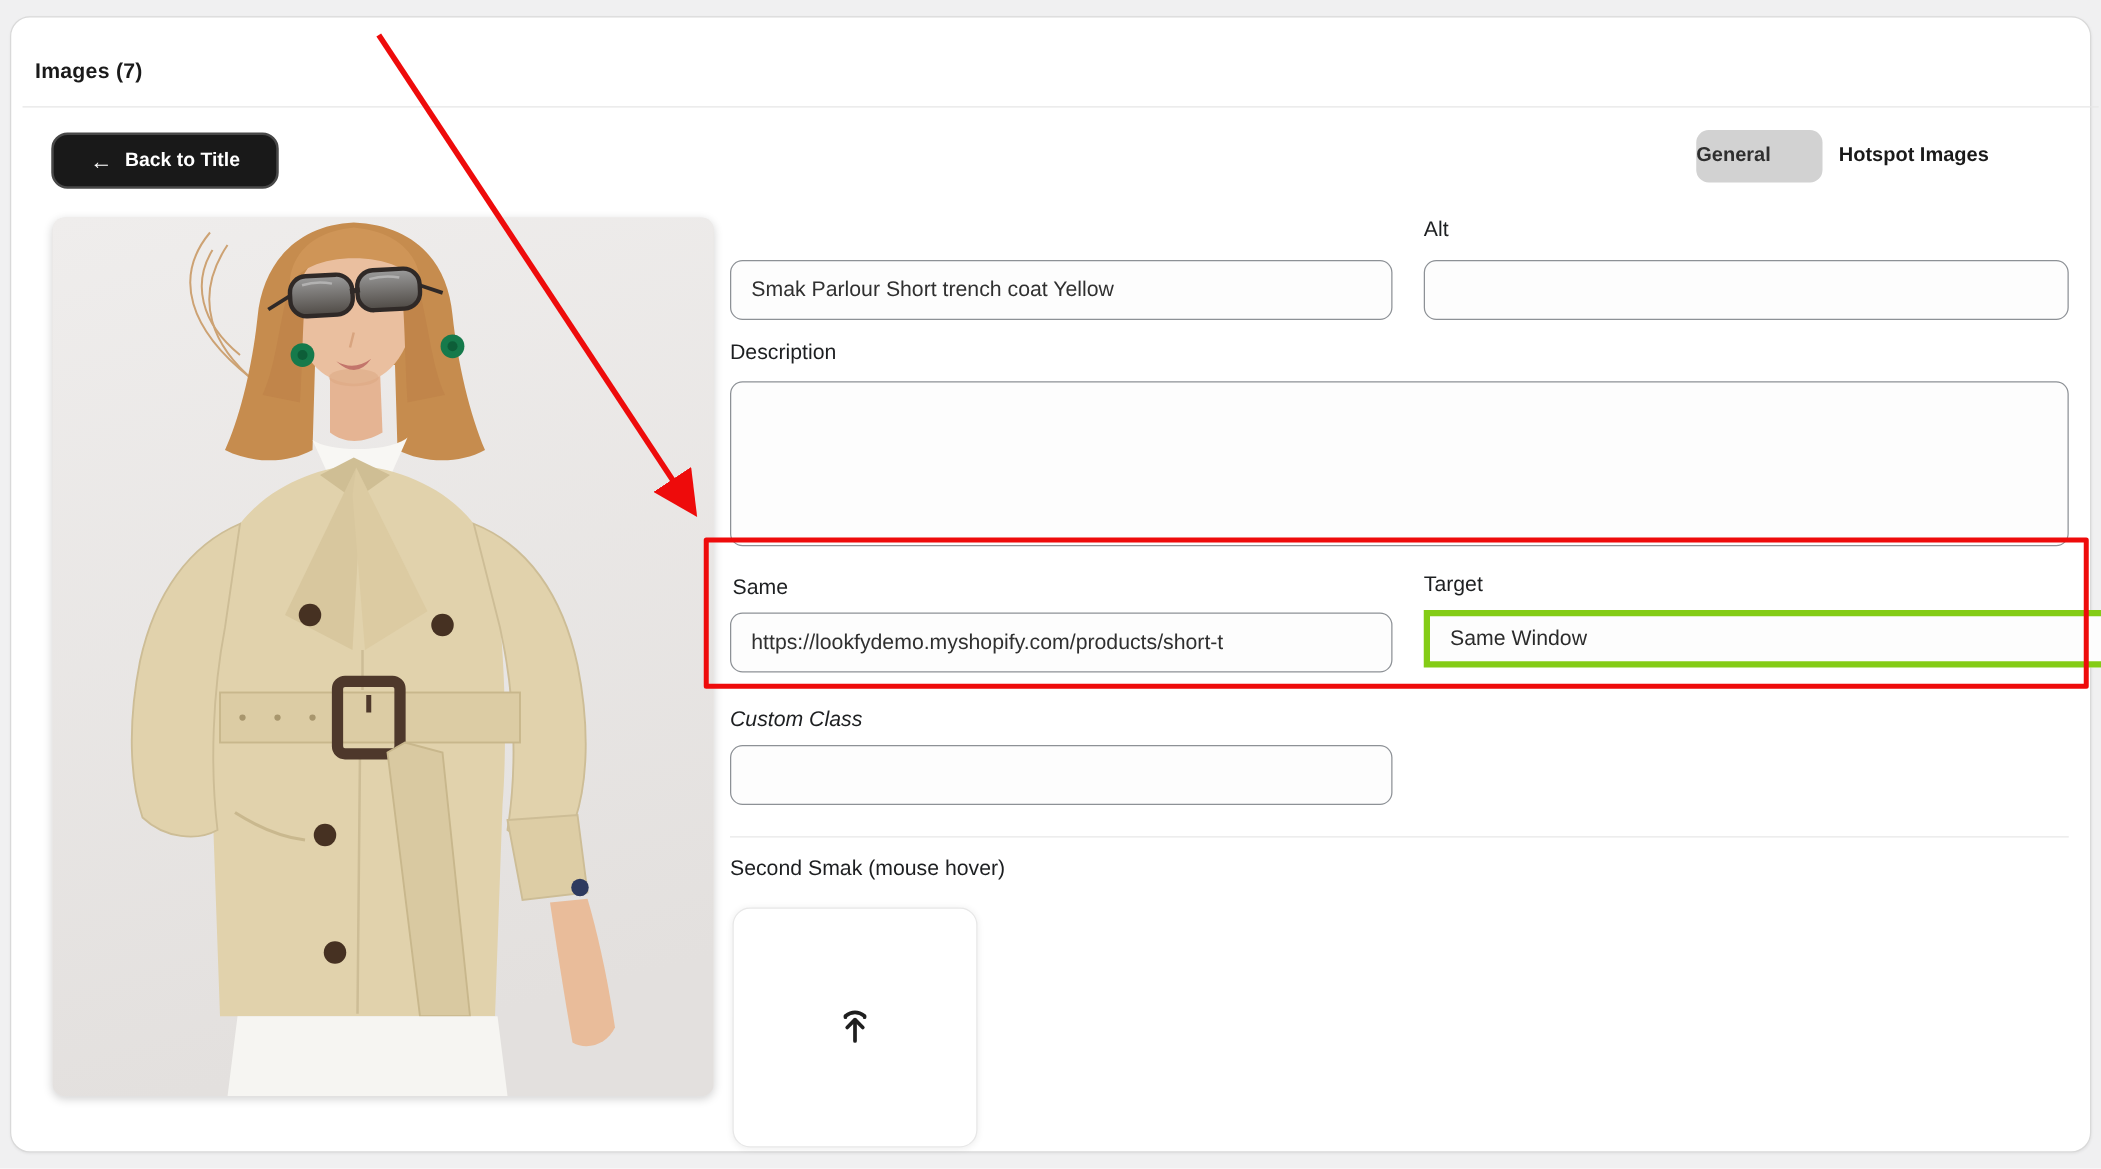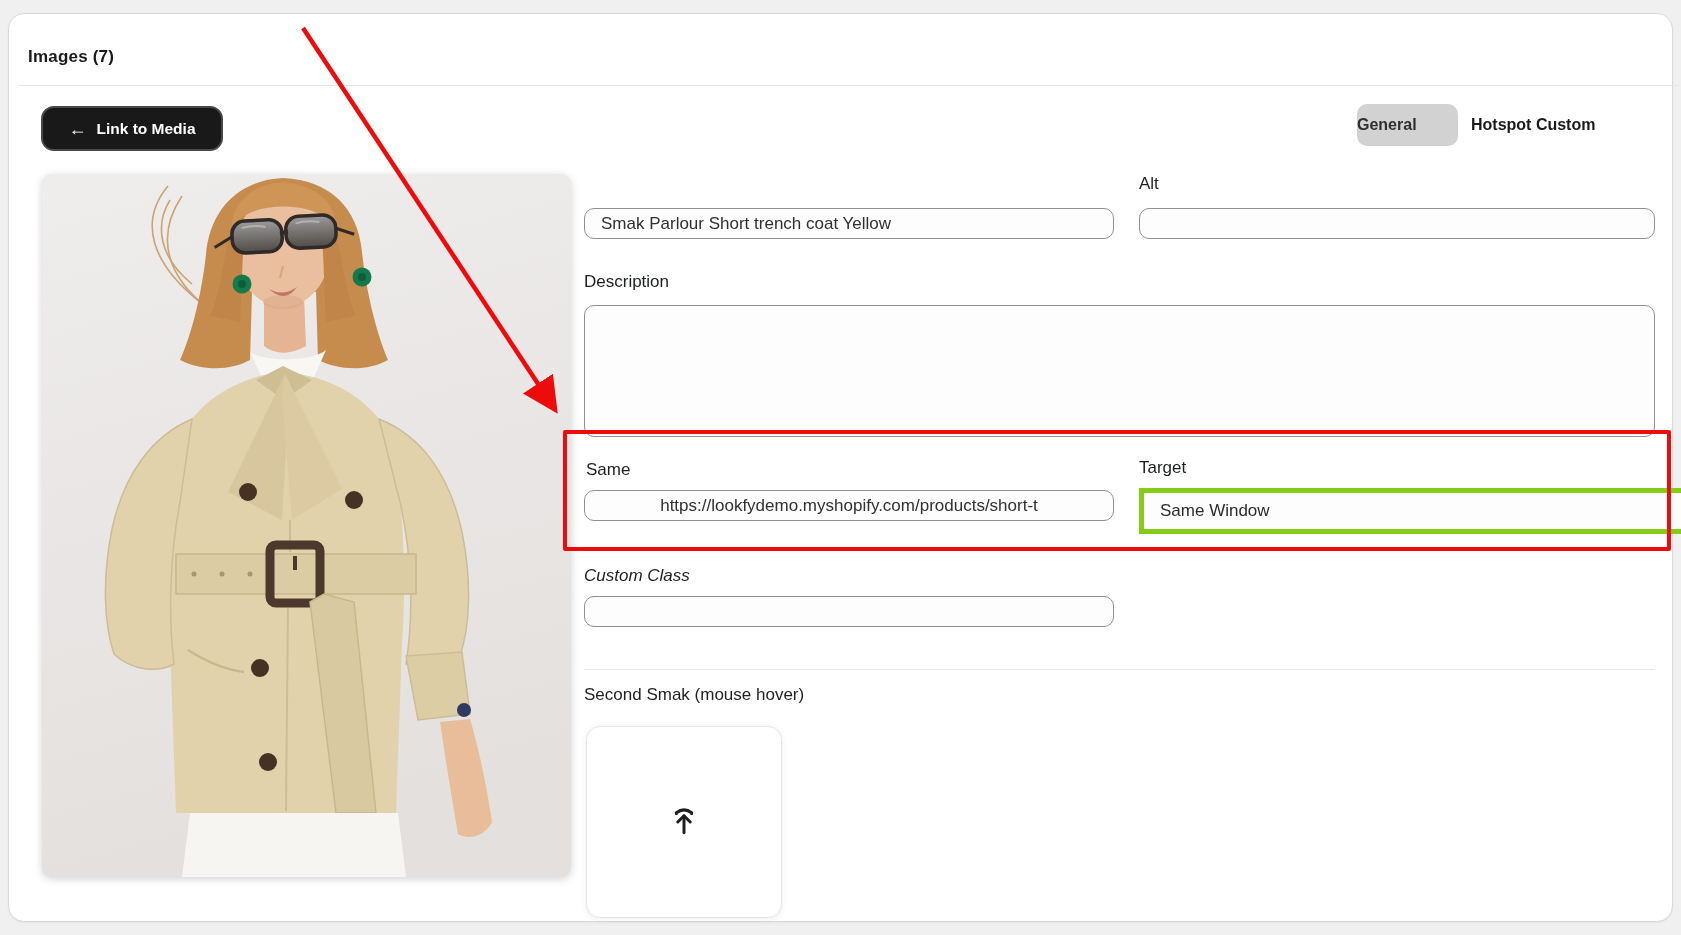--- a/index.html
+++ b/index.html
@@ -19,29 +19,29 @@
 
   .tab{position:absolute;top:90px;height:42px;display:flex;align-items:center;
        font-size:16px;cursor:pointer;}
   .tab-general{left:1348px;width:101px;background:#d2d2d2;border-radius:10px;font-weight:600;color:#2f2f2f;}
   .tab-hotspot{left:1462px;width:190px;font-weight:700;color:#1a1a1a;}
 
   .product-img{position:absolute;left:33px;top:160px;width:529px;height:703px;border-radius:10px;
                overflow:hidden;box-shadow:0 2px 8px rgba(0,0,0,.18);background:#ebe8e6;}
 
   .f-label{position:absolute;font-size:17px;color:#1d1f21;}
-  .f-input{position:absolute;height:31px;border:1px solid #8d9196;border-radius:10px;background:#fdfdfd;
+  .f-input{position:absolute;height:48px;border:1px solid #8d9196;border-radius:10px;background:#fdfdfd;
            font-family:"Liberation Sans",sans-serif;font-size:17px;color:#303030;padding:0 16px;box-sizing:border-box;outline:none;}
   .f-area{position:absolute;border:1px solid #8d9196;border-radius:10px;background:#fdfdfd;resize:none;
           font-family:"Liberation Sans",sans-serif;font-size:17px;color:#303030;padding:10px 16px;box-sizing:border-box;outline:none;}
 
   .lbl-title{left:575px;top:160px;margin-top:40px;}   .in-title{left:575px;top:194px;width:530px;}
   .lbl-alt{left:1130px;top:160px;}    .in-alt{left:1130px;top:194px;width:516px;}
   .lbl-desc{left:575px;top:258px;}    .in-desc{left:575px;top:291px;width:1071px;height:132px;}
-  .lbl-link{left:577px;top:446px;}    .in-link{left:575px;top:476px;width:530px;text-align:center;}
+  .lbl-link{left:577px;top:446px;}    .in-link{left:575px;top:476px;width:530px;}
   .lbl-target{left:1130px;top:444px;}
   .lbl-custom{left:575px;top:552px;font-style:italic;}  .in-custom{left:575px;top:582px;width:530px;}
   .lbl-second{left:575px;top:671px;}
 
   .select{position:absolute;left:1130px;top:474px;width:580px;height:46px;border:5px solid #84cc16;
           border-radius:0;background:#fdfdfd;box-sizing:border-box;display:flex;align-items:center;
           padding:0 16px;font-size:17px;color:#2b2b2b;cursor:pointer;}
   .select .chev{position:absolute;right:13px;top:11px;}
 
   .divider2{position:absolute;left:575px;top:655px;width:1071px;height:1px;background:#e7e7e7;}
@@ -58,28 +58,28 @@
 <body>
 
 <div class="stage">
   <div class="panel">
 
     <div class="panel-title">Images (7)</div>
     <div class="header-divider"></div>
 
     <button class="back-btn">
       <span class="arr">←</span>
-      <span>Link to Media</span>
+      <span>Back to Title</span>
     </button>
 
     <div class="tab tab-general">
       <span>General</span>
     </div>
     <div class="tab tab-hotspot">
-      <span>Hotspot Custom</span>
+      <span>Hotspot Images</span>
     </div>
 
     <div class="product-img">
       <svg width="529" height="703" viewBox="0 0 529 703">
         <defs>
           <linearGradient id="bgG" x1="0" y1="0" x2="0.2" y2="1">
             <stop offset="0" stop-color="#efedec"></stop>
               <stop offset="1" stop-color="#e3e0de"></stop>
           </linearGradient>
           <linearGradient id="lensG" x1="0" y1="0" x2="0" y2="1">

